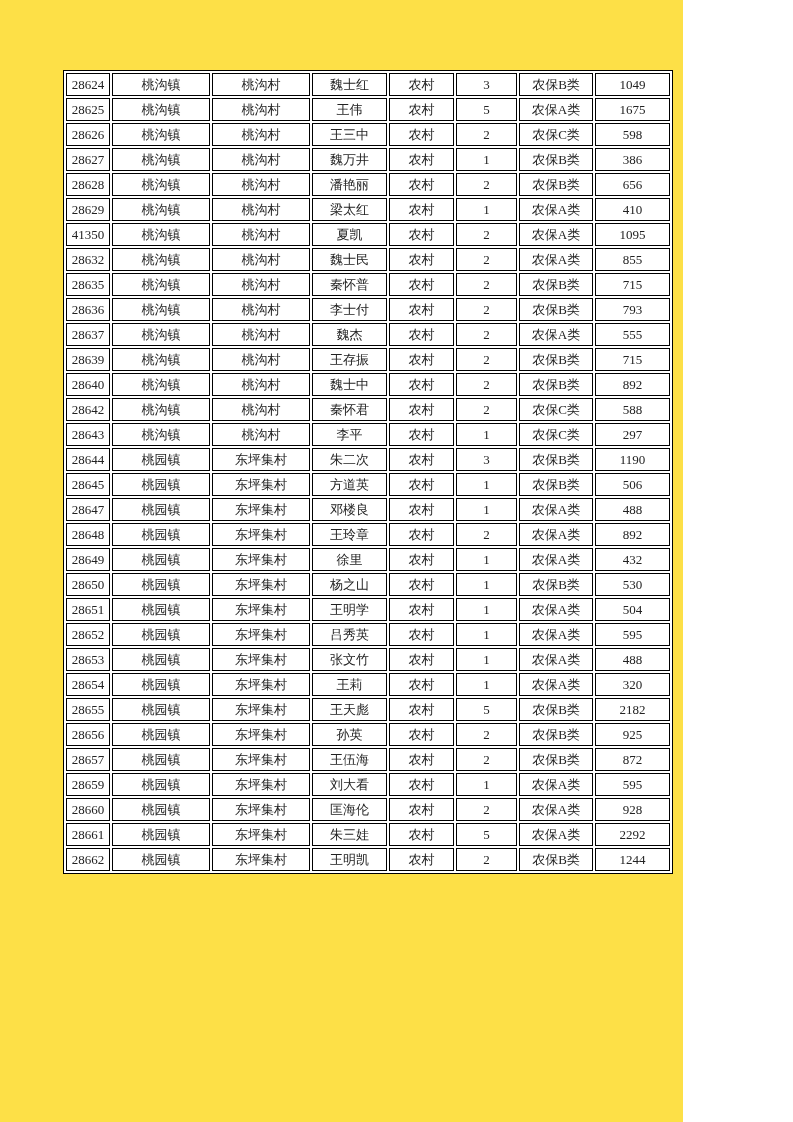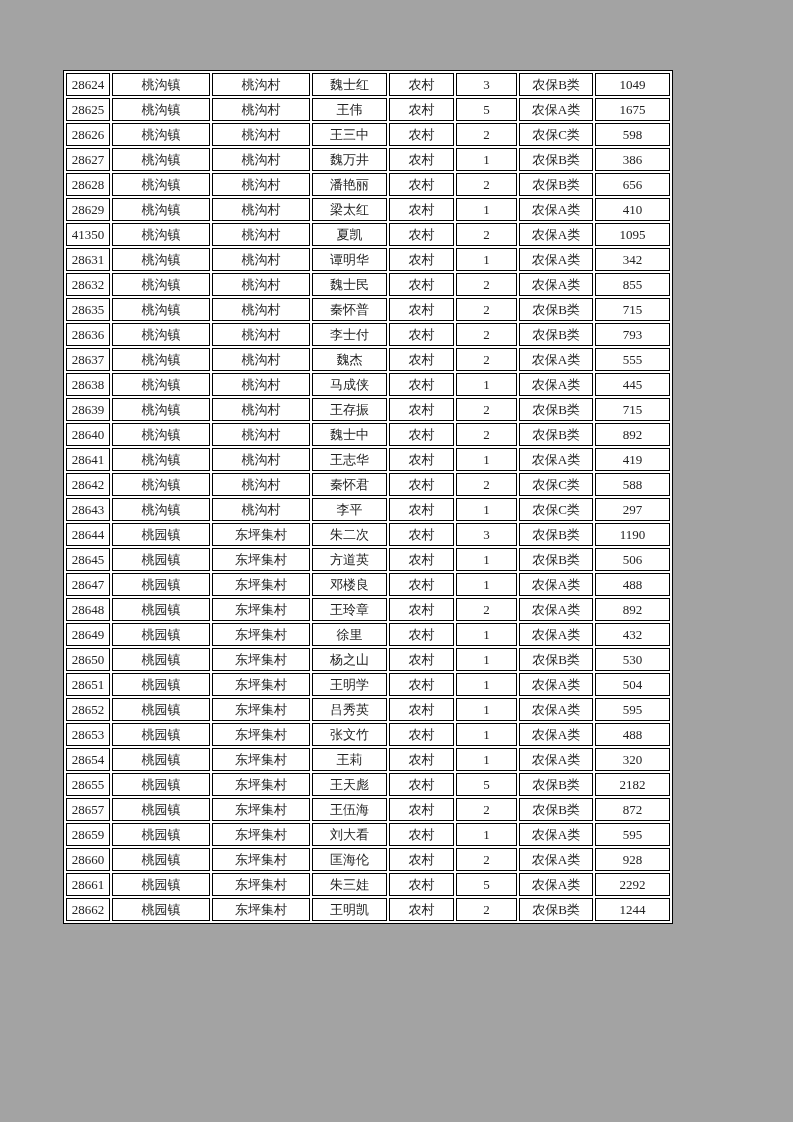--- a/index.html
+++ b/index.html
@@ -2,23 +2,23 @@
 <html><head>
 <meta charset="utf-8">
 <style>
   html, body {
     margin: 0;
     padding: 0;
     background: #ffffff;
   }
   .page {
     position: relative;
-    width: 793px;
+    width: 683px;
     height: 1122px;
-    background: #a3a3a3;
+    background: #fde047;
     overflow: hidden;
     font-family: "Liberation Serif", "DejaVu Serif", serif;
   }
   table.benefits-table {
     position: absolute;
     left: 63px;
     top: 70px;
     border-collapse: separate;
     border-spacing: 2px;
     border: 1px solid #000000;
@@ -127,30 +127,20 @@
           <td>41350</td>
           <td>桃沟镇</td>
           <td>桃沟村</td>
           <td>夏凯</td>
           <td>农村</td>
           <td>2</td>
           <td>农保A类</td>
           <td>1095</td>
         </tr>
         <tr>
-          <td>28631</td>
-          <td>桃沟镇</td>
-          <td>桃沟村</td>
-          <td>谭明华</td>
-          <td>农村</td>
-          <td>1</td>
-          <td>农保A类</td>
-          <td>342</td>
-        </tr>
-        <tr>
           <td>28632</td>
           <td>桃沟镇</td>
           <td>桃沟村</td>
           <td>魏士民</td>
           <td>农村</td>
           <td>2</td>
           <td>农保A类</td>
           <td>855</td>
         </tr>
         <tr>
@@ -177,58 +167,38 @@
           <td>28637</td>
           <td>桃沟镇</td>
           <td>桃沟村</td>
           <td>魏杰</td>
           <td>农村</td>
           <td>2</td>
           <td>农保A类</td>
           <td>555</td>
         </tr>
         <tr>
-          <td>28638</td>
-          <td>桃沟镇</td>
-          <td>桃沟村</td>
-          <td>马成侠</td>
-          <td>农村</td>
-          <td>1</td>
-          <td>农保A类</td>
-          <td>445</td>
-        </tr>
-        <tr>
           <td>28639</td>
           <td>桃沟镇</td>
           <td>桃沟村</td>
           <td>王存振</td>
           <td>农村</td>
           <td>2</td>
           <td>农保B类</td>
           <td>715</td>
         </tr>
         <tr>
           <td>28640</td>
           <td>桃沟镇</td>
           <td>桃沟村</td>
           <td>魏士中</td>
           <td>农村</td>
           <td>2</td>
           <td>农保B类</td>
           <td>892</td>
-        </tr>
-        <tr>
-          <td>28641</td>
-          <td>桃沟镇</td>
-          <td>桃沟村</td>
-          <td>王志华</td>
-          <td>农村</td>
-          <td>1</td>
-          <td>农保A类</td>
-          <td>419</td>
         </tr>
         <tr>
           <td>28642</td>
           <td>桃沟镇</td>
           <td>桃沟村</td>
           <td>秦怀君</td>
           <td>农村</td>
           <td>2</td>
           <td>农保C类</td>
           <td>588</td>
@@ -345,20 +315,30 @@
         </tr>
         <tr>
           <td>28655</td>
           <td>桃园镇</td>
           <td>东坪集村</td>
           <td>王天彪</td>
           <td>农村</td>
           <td>5</td>
           <td>农保B类</td>
           <td>2182</td>
+        </tr>
+        <tr>
+          <td>28656</td>
+          <td>桃园镇</td>
+          <td>东坪集村</td>
+          <td>孙英</td>
+          <td>农村</td>
+          <td>2</td>
+          <td>农保B类</td>
+          <td>925</td>
         </tr>
         <tr>
           <td>28657</td>
           <td>桃园镇</td>
           <td>东坪集村</td>
           <td>王伍海</td>
           <td>农村</td>
           <td>2</td>
           <td>农保B类</td>
           <td>872</td>

